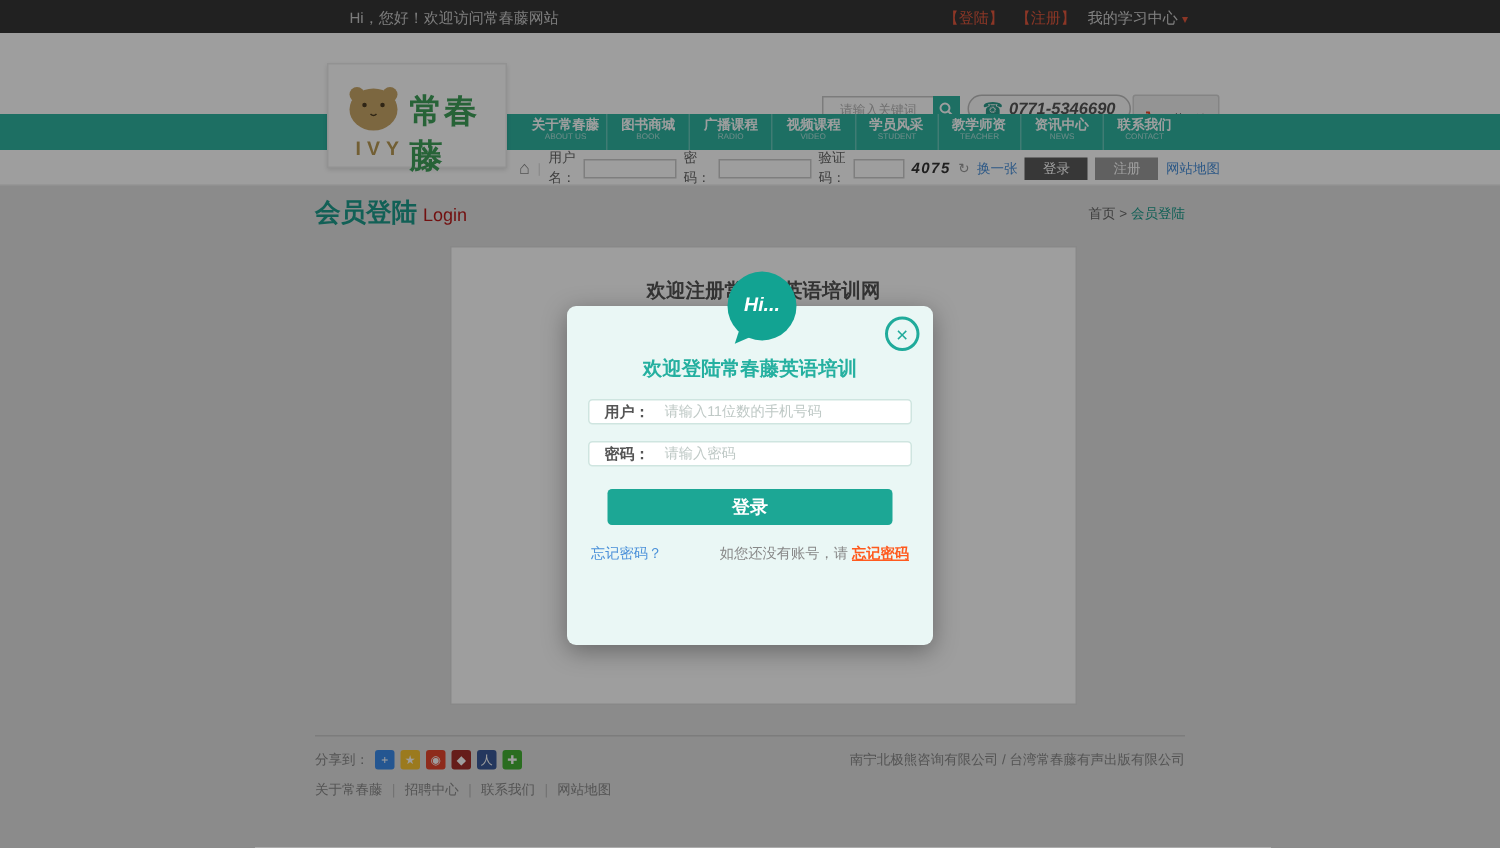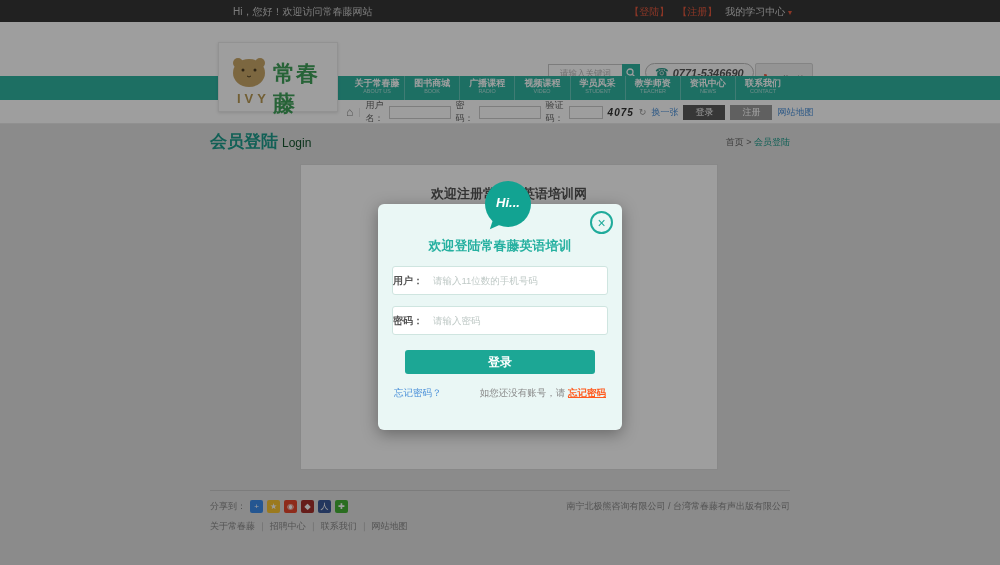--- a/index.html
+++ b/index.html
@@ -53,21 +53,21 @@
   .captcha-val { font-size:10px; font-weight:bold; font-style:italic; color:#333; letter-spacing:1px; }
   .refresh-icon { font-size:9px; color:#999; cursor:pointer; }
   .strip-blue { color:#4a90d9; cursor:pointer; text-decoration:none; white-space:nowrap; }
   .strip-btn { height:15px; border:none; font-size:9px; color:#fff; padding:0 12px; cursor:pointer; white-space:nowrap; }
   .strip-btn.dark { background:#5a5a5a; }
   .strip-btn.gray { background:#9c9c9c; }
 
   
   .title-row { position:absolute; left:210px; top:130px; width:580px; height:22px; }
   .page-title { font-size:17px; font-weight:bold; color:#1d9c8c; }
-  .page-title-en { font-size:12px; color:#14532d; margin-left:4px; }
+  .page-title-en { font-size:12px; color:#b91c1c; margin-left:4px; }
   .breadcrumb { position:absolute; right:0; top:6px; font-size:9px; color:#666; }
   .crumb-current { color:#1d9c8c; cursor:pointer; }
   .crumb-home { cursor:pointer; }
   .content-box { position:absolute; left:300px; top:164px; width:418px; height:306px; background:#ffffff; border:1px solid #dcdcdc; }
   .content-heading { text-align:center; padding-top:20px; font-size:13px; font-weight:bold; color:#555; }
 
   
   .footer { position:absolute; left:210px; top:490px; width:580px; border-top:1px solid #c8c8c8; padding-top:9px; font-size:9px; color:#888; }
   .f-left { float:left; }
   .f-right { float:right; text-align:right; }
@@ -77,21 +77,21 @@
   .f-link { color:#888; cursor:pointer; text-decoration:none; }
   .f-sep { color:#aaa; margin:0 3px; }
 
   
   .dim { position:absolute; inset:0; background:rgba(0,0,0,.38); z-index:40; }
   .modal { position:absolute; left:378px; top:204px; width:244px; height:226px; background:#eaf7f5; border-radius:6px; box-shadow:0 4px 16px rgba(0,0,0,.35); z-index:50; }
   .hi-bubble { position:absolute; left:107px; top:-23px; width:46px; height:46px; border-radius:50%; background:#12a392; color:#fff; font-size:13px; font-weight:bold; font-style:italic; text-align:center; line-height:44px; }
   .hi-bubble::after { content:""; position:absolute; left:6px; bottom:-4px; width:0; height:0; border-left:10px solid #12a392; border-bottom:9px solid transparent; transform:rotate(18deg); }
   .modal-close { position:absolute; top:7px; right:9px; width:23px; height:23px; border-radius:50%; border:2px solid #20ab9b; background:transparent; color:#20ab9b; font-size:14px; line-height:18px; text-align:center; cursor:pointer; padding:0; }
   .modal-title { margin-top:33px; text-align:center; font-size:13px; font-weight:bold; color:#25b0a0; }
-  .m-row { margin:11px 14px 0; height:29px; background:#fff; border:1px solid #cfe5e0; border-radius:3px; display:flex; align-items:center; padding-left:0; }
+  .m-row { margin:11px 14px 0; height:17px; background:#fff; border:1px solid #cfe5e0; border-radius:3px; display:flex; align-items:center; padding-left:10px; }
   .m-label { font-size:10px; font-weight:bold; color:#555; width:40px; }
   .m-input { flex:1; border:none; outline:none; background:transparent; font-size:9.5px; color:#333; padding-right:6px; }
   .m-input::placeholder { color:#bfc9c6; }
   .m-submit { display:block; margin:15px auto 0; width:190px; height:24px; background:#1ca795; border:none; border-radius:3px; color:#fff; font-size:12px; font-weight:bold; cursor:pointer; }
   .m-links { margin:13px 16px 0; display:flex; justify-content:space-between; align-items:center; font-size:9.5px; }
   .m-forgot { color:#4a90d9; cursor:pointer; text-decoration:none; }
   .m-noacct { color:#888; }
   .m-reg { color:#ff5a1e; font-weight:bold; text-decoration:underline; cursor:pointer; }
 </style>
 </head>

